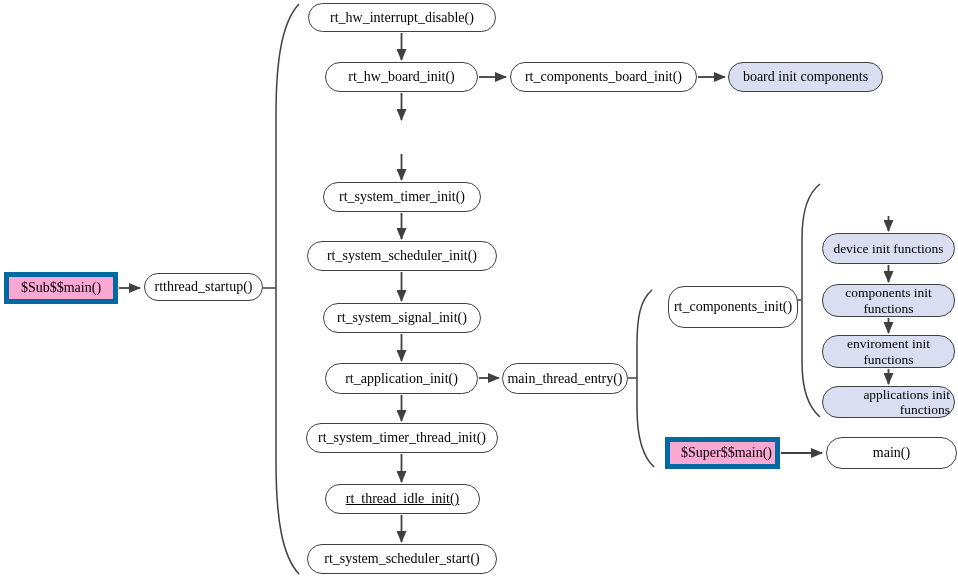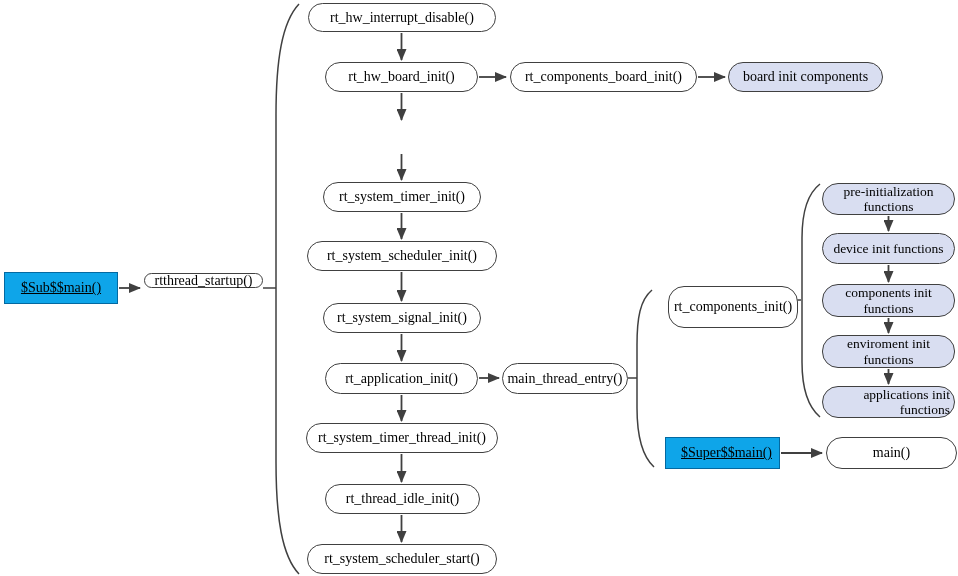--- a/index.html
+++ b/index.html
@@ -21,51 +21,50 @@
     text-align: center;
     font-size: 14px;
     color: #000000;
     background: #ffffff;
     border: 1.4px solid #404040;
     white-space: nowrap;
     line-height: 1.12;
   }
   .stadium { border-radius: 16px; }
   .tan {
-    background: #0ea5e9;
-    border: 1px solid #0369a1;
+    background: #f9a8d4;
+    border: 5px solid #0369a1;
     border-radius: 0;
-    text-decoration: underline;
   }
   .blue { background: #D9DEF1; }
   .wrap { white-space: normal; font-size: 13.5px; padding: 0 4px; }
 
   
   #n-sub_main                 { left: 4px;   top: 272px; width: 114px; height: 32px; }
-  #n-rtthread_startup         { left: 144px; top: 273px; width: 119px; height: 15px; }
+  #n-rtthread_startup         { left: 144px; top: 273px; width: 119px; height: 28px; }
   #n-hw_interrupt_disable     { left: 308px; top: 3px;   width: 188px; height: 29px; text-align: center; }
   #n-hw_board_init            { left: 325px; top: 62px;  width: 153px; height: 30px; }
   #n-components_board_init    { left: 510px; top: 62px;  width: 187px; height: 30px; }
   #n-board_init_functions     { left: 728px; top: 62px;  width: 155px; height: 30px; }
   #n-show_version             { left: 343px; top: 122px; width: 119px; height: 31px; }
   #n-system_timer_init        { left: 323px; top: 182px; width: 158px; height: 30px; }
   #n-system_scheduler_init    { left: 307px; top: 241px; width: 190px; height: 30px; }
   #n-system_signal_init       { left: 323px; top: 303px; width: 158px; height: 30px; }
   #n-application_init         { left: 325px; top: 363px; width: 153px; height: 31px; }
   #n-main_thread_entry        { left: 502px; top: 363px; width: 126px; height: 31px; }
   #n-components_init          { left: 656px; top: 286px; width: 130px; height: 42px; margin-left: 12px; }
   #n-pre_initialization_functions { left: 822px; top: 183px; width: 133px; height: 32px; }
   #n-device_init_functions        { left: 822px; top: 233px; width: 133px; height: 31px; }
   #n-components_init_functions    { left: 822px; top: 284px; width: 133px; height: 33px; }
   #n-enviroment_init_functions    { left: 822px; top: 335px; width: 133px; height: 33px; }
   #n-applications_init_functions  { left: 822px; top: 386px; width: 133px; height: 32px; text-align: right; }
   #n-super_main               { left: 665px; top: 437px; width: 115px; height: 32px; padding-left: 8px; }
   #n-main_fn                  { left: 826px; top: 437px; width: 131px; height: 32px; }
   #n-system_timer_thread_init { left: 306px; top: 423px; width: 192px; height: 30px; }
-  #n-thread_idle_init         { left: 325px; top: 484px; width: 155px; height: 30px; }
+  #n-thread_idle_init         { left: 325px; top: 484px; width: 155px; height: 30px; text-decoration: underline; }
   #n-system_scheduler_start   { left: 307px; top: 544px; width: 190px; height: 30px; }
 </style>
 </head>
 <body>
 
 <div id="canvas">
 
   <svg id="wires" viewBox="0 0 958 576" xmlns="http://www.w3.org/2000/svg">
     <defs>
       <marker id="ah" markerUnits="userSpaceOnUse" markerWidth="12" markerHeight="10" viewBox="0 0 12 10" refX="11" refY="5" orient="auto">
@@ -110,21 +109,20 @@
   <div class="node stadium" id="n-hw_board_init">rt_hw_board_init()</div>
   <div class="node stadium" id="n-components_board_init">rt_components_board_init()</div>
   <div class="node stadium blue" id="n-board_init_functions">board init components</div>
   <div class="node stadium" id="n-system_timer_init">rt_system_timer_init()</div>
   <div class="node stadium" id="n-system_scheduler_init">rt_system_scheduler_init()</div>
   <div class="node stadium" id="n-system_signal_init">rt_system_signal_init()</div>
   <div class="node stadium" id="n-application_init">rt_application_init()</div>
   <div class="node stadium" id="n-main_thread_entry">main_thread_entry()</div>
   <div class="node stadium" id="n-components_init">rt_components_init()</div>
 
-  <div class="node stadium blue wrap" id="n-pre_initialization_functions">pre-initialization functions</div>
   <div class="node stadium blue wrap" id="n-device_init_functions">device init functions</div>
   <div class="node stadium blue wrap" id="n-components_init_functions">components init functions</div>
   <div class="node stadium blue wrap" id="n-enviroment_init_functions">enviroment init functions</div>
   <div class="node stadium blue wrap" id="n-applications_init_functions">applications init functions</div>
 
   <div class="node tan" id="n-super_main">$Super$$main()</div>
   <div class="node stadium" id="n-main_fn">main()</div>
 
   <div class="node stadium" id="n-system_timer_thread_init">rt_system_timer_thread_init()</div>
   <div class="node stadium" id="n-thread_idle_init">rt_thread_idle_init()</div>

